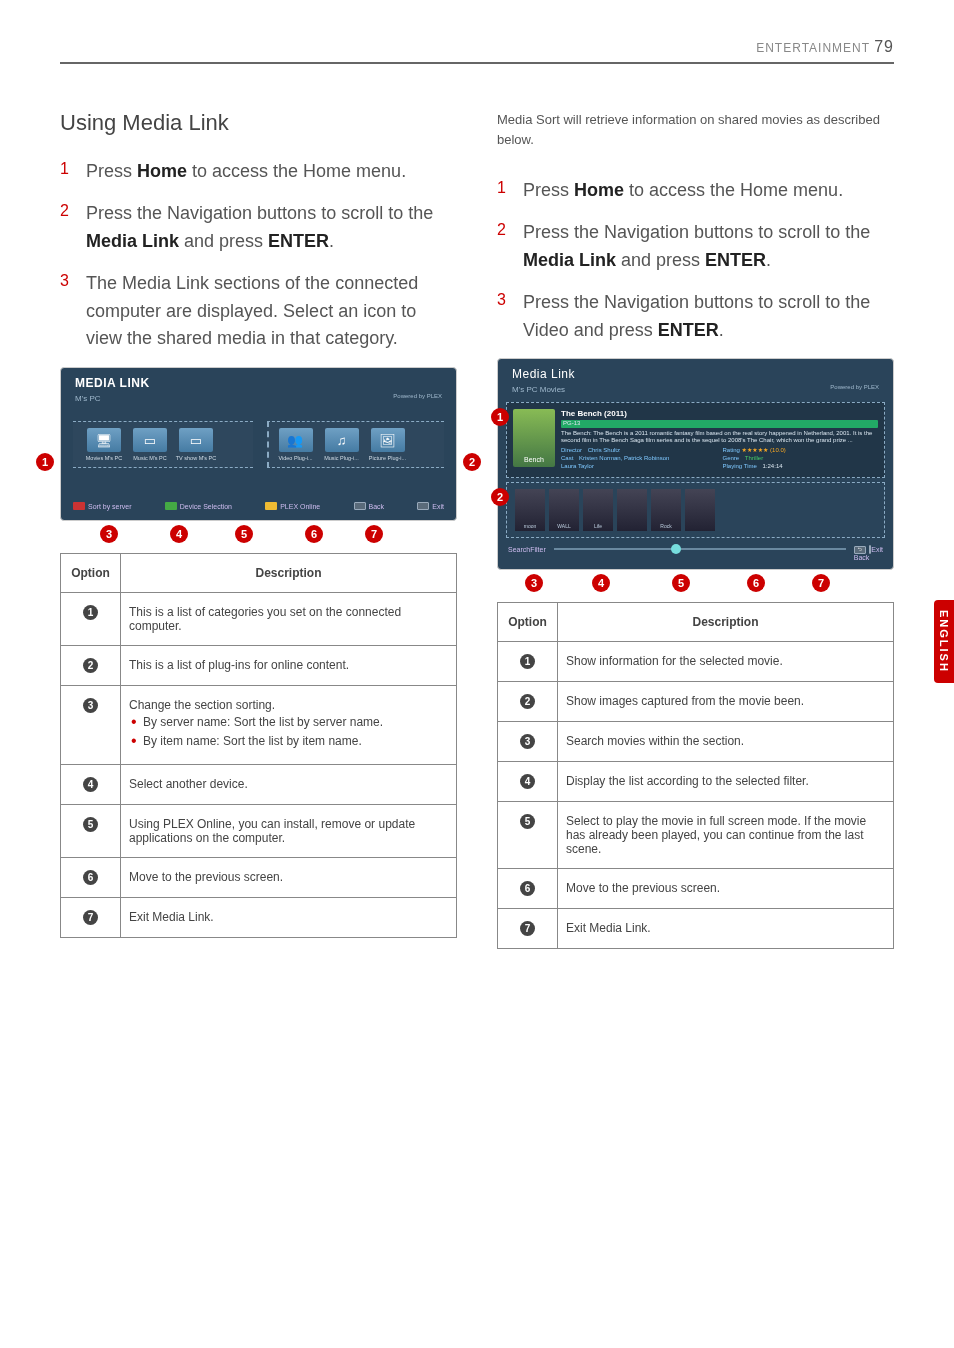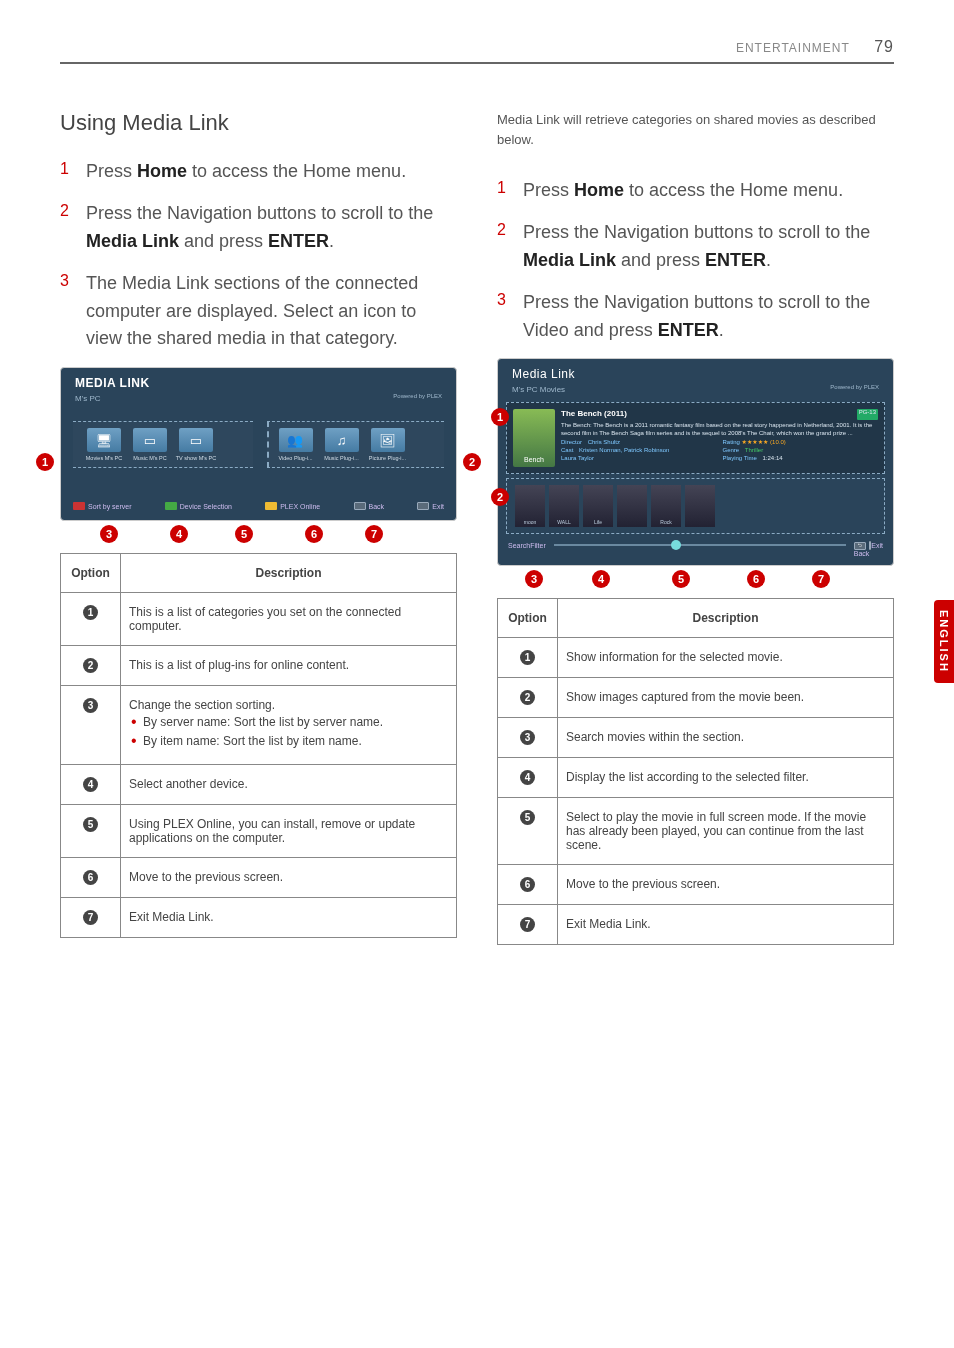--- a/index.html
+++ b/index.html
@@ -20,21 +20,21 @@
     right: 60px;
   }
   .page-header {
     position: absolute;
     top: 38px;
     right: 60px;
     font-size: 12px;
     letter-spacing: 1px;
     color: #888;
   }
-  .page-header .section-name { margin-right: 20px; }
+  .page-header .section-name { margin-right: 0; }
   .page-header .page-num { font-size: 16px; color: #555; font-weight: 400; }
   .columns {
     display: flex;
     gap: 40px;
     margin-top: 70px;
   }
   .col { flex: 1; }
   h2 {
     font-weight: 400;
     font-size: 22px;
@@ -353,21 +353,21 @@
           </tr>
           <tr>
             <td><span class="circ">7</span></td>
             <td>Exit Media Link.</td>
           </tr>
         </tbody>
     </table>
   </div>
 
   <div class="col">
-    <p class="intro">Media Link will retrieve categories on shared movies as described below.</p>
+    <p class="intro">Media Sort will retrieve information on shared movies as described below.</p>
     <ol class="steps">
       <li>
         <span>Press </span><b>Home</b><span> to access the Home menu.</span>
       </li>
       <li>
         <span>Press the Navigation buttons to scroll to the </span><b>Media Link</b><span> and press </span><b>ENTER</b><span>.</span>
       </li>
       <li>
         <span>Press the Navigation buttons to scroll to the Video and press </span><b>ENTER</b><span>.</span>
       </li>
@@ -376,21 +376,21 @@
     <div class="screenshot">
       <div class="sshot-frame">
         <div class="sshot-header" style="padding-bottom:8px;">
           <div class="sshot-title" style="font-weight:400;">Media Link</div>
           <div class="sshot-sub">M's PC    Movies</div>
           <div class="sshot-plex">Powered by PLEX</div>
         </div>
         <div class="movie-info">
           <div class="poster">Bench</div>
           <div class="movie-meta" style="flex:1;">
-            <div style="display:flex; justify-content:space-between;">
+            <div style="display:flex; justify-content:space-between;flex-direction:column;">
               <b>The Bench (2011)</b>
               <span style="background:#2a6; padding:0 2px; border-radius:1px;">PG-13</span>
             </div>
             <div style="margin:2px 0;">The Bench: The Bench is a 2011 romantic fantasy film based on the real story happened in Netherland, 2001. It is the second film in The Bench Saga film series and is the sequel to 2008's The Chair, which won the grand prize ...</div>
             <div style="display:flex; gap:6px;">
               <div style="flex:1;">
                 <span class="label">Director</span>
                 <span class="label" style="margin-left:4px;">Chris Shultz</span><br>
                 <span class="label">Cast</span>
                 <span class="label" style="margin-left:4px; white-space:pre-line;">Kristen Norman, Patrick Robinson

